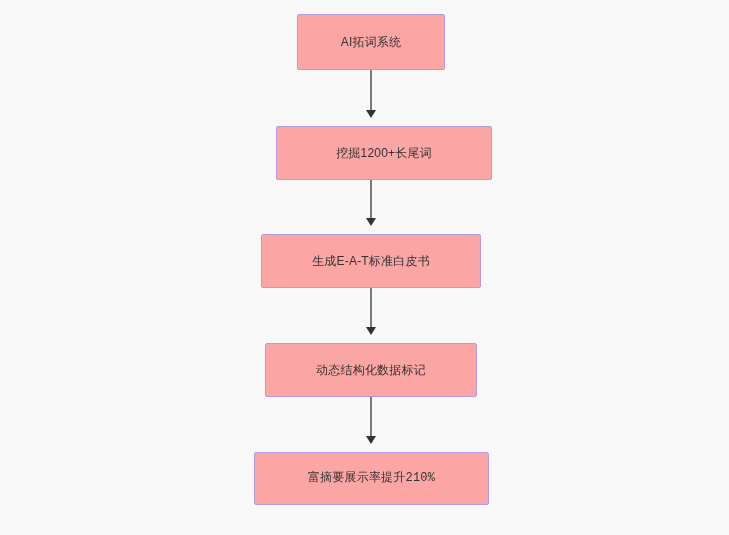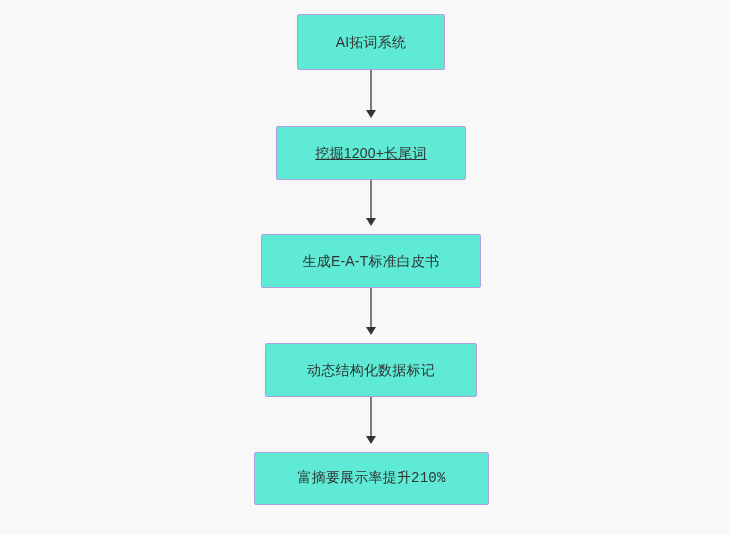--- a/index.html
+++ b/index.html
@@ -15,28 +15,28 @@
     overflow: hidden;
   }
   #flow-canvas {
     position: relative;
     width: 729px;
     height: 535px;
   }
   .node {
     position: absolute;
     box-sizing: border-box;
-    background: #5eead4;
+    background: #fca5a5;
     border: 1.6px solid #b49ce0;
     border-radius: 2px;
     display: flex;
     align-items: center;
     justify-content: center;
     color: #333333;
-    font-size: 14px;
+    font-size: 12px;
     line-height: 1.2;
     letter-spacing: 0.2px;
     white-space: nowrap;
     user-select: none;
   }
   .node-label {
     display: block;
     text-align: center;
     color: #333333;
   }
@@ -68,21 +68,21 @@
   <div class="connector" style="left:370px; top:288px; height:39px;"></div>
   <div class="arrowhead" style="left:366px; top:327px;"></div>
 
   <div class="connector" style="left:370px; top:397px; height:39px;"></div>
   <div class="arrowhead" style="left:366px; top:436px;"></div>
 
   <div class="node" style="left:297px; top:14px; width:148px; height:56px;">
     <span class="node-label">AI拓词系统</span>
   </div>
 
-  <div class="node" style="left:276px; top:126px; width:190px; height:54px;text-decoration:underline;">
+  <div class="node" style="left:276px; top:126px; width:216px; height:54px;">
     <span class="node-label">挖掘1200+长尾词</span>
   </div>
 
   <div class="node" style="left:261px; top:234px; width:220px; height:54px;">
     <span class="node-label">生成E-A-T标准白皮书</span>
   </div>
 
   <div class="node" style="left:265px; top:343px; width:212px; height:54px;">
     <span class="node-label">动态结构化数据标记</span>
   </div>

